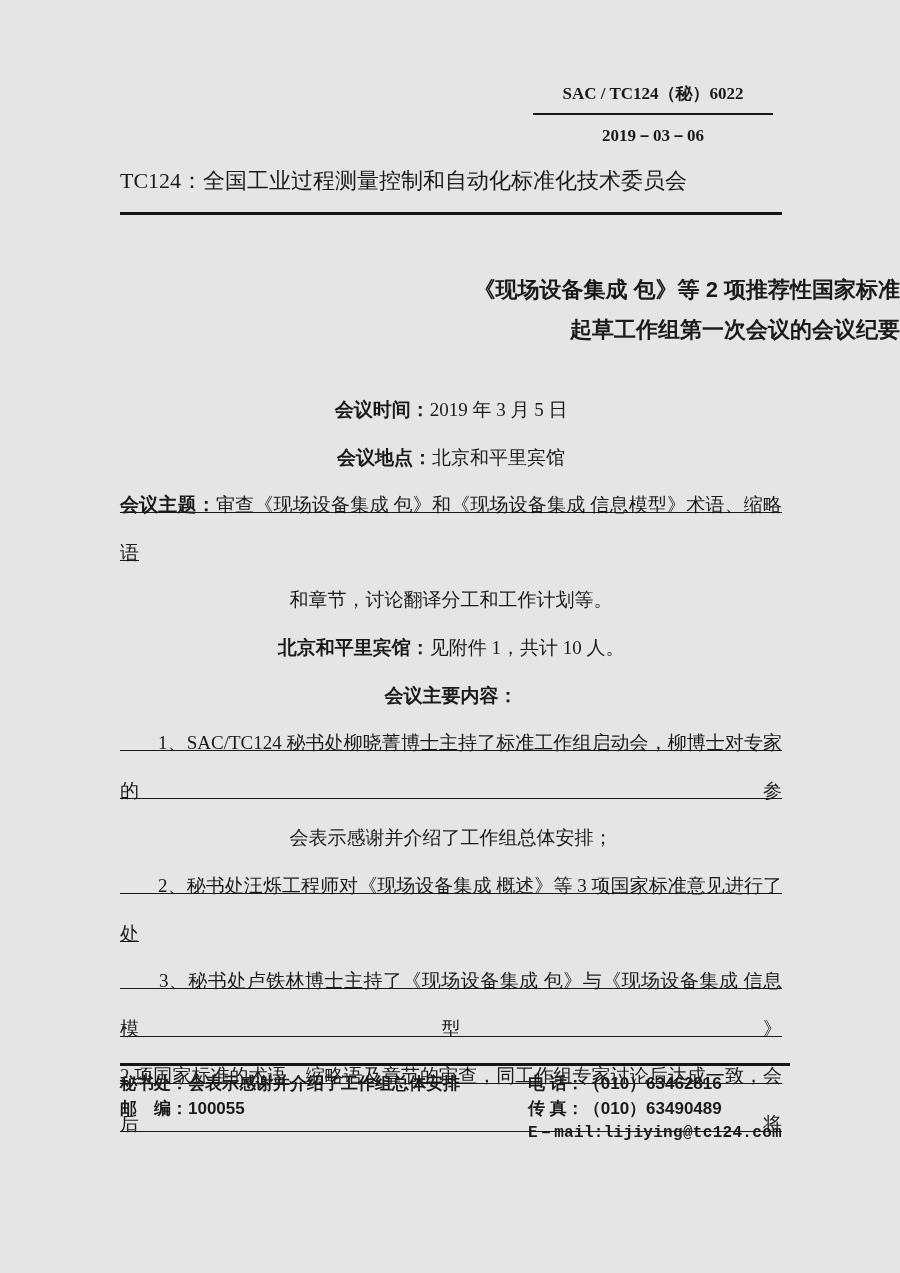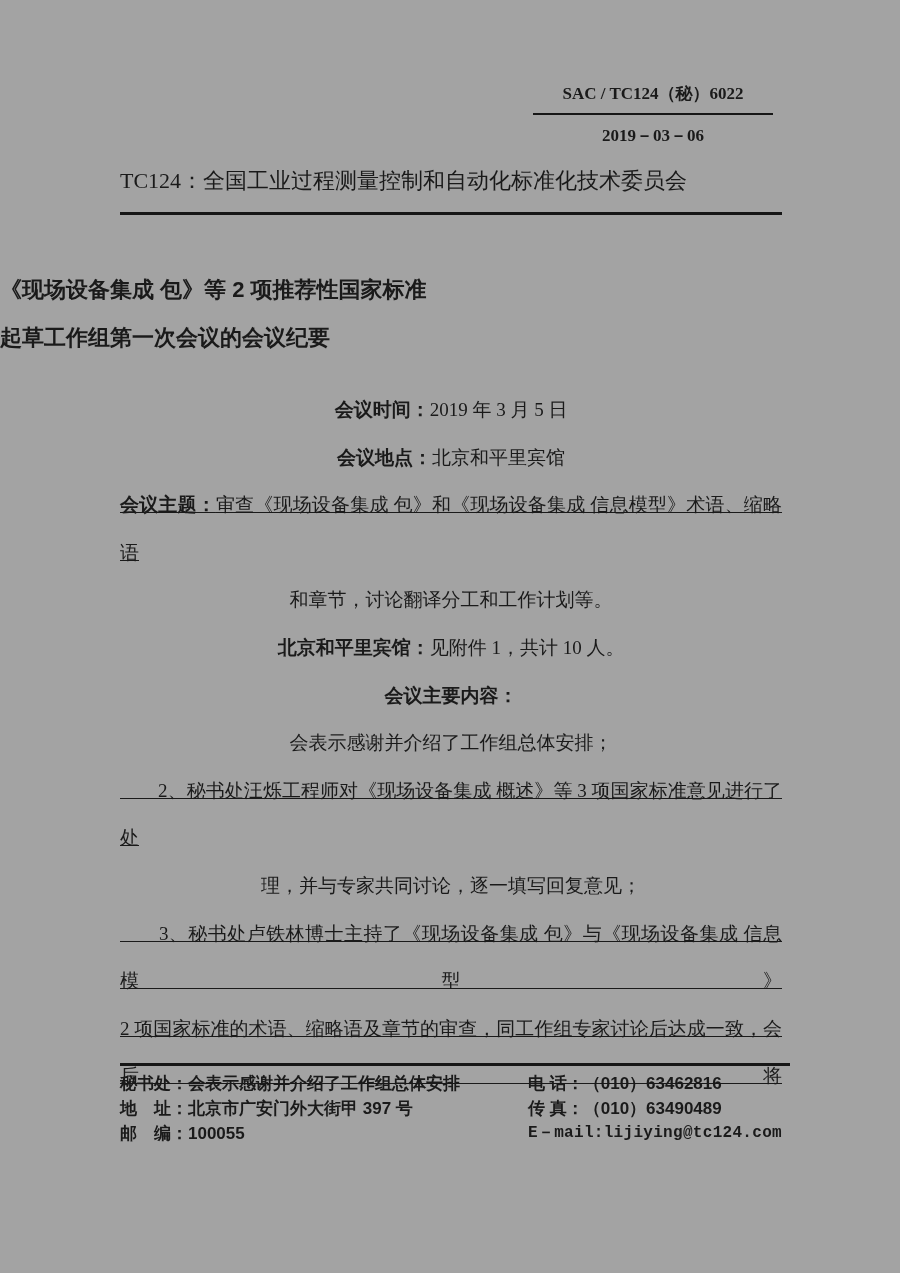--- a/index.html
+++ b/index.html
@@ -2,21 +2,21 @@
 <html><head>
 <meta charset="utf-8">
 <style>
   * { margin: 0; padding: 0; box-sizing: border-box; }
   html, body { background: #ffffff; }
   .page {
     position: relative;
     width: 900px;
     height: 1273px;
     margin: 0 auto;
-    background: #a3a3a3;
+    background: #e5e5e5;
     color: #1a1a1a;
     font-family: "Liberation Serif", serif;
     overflow: hidden;
   }
 
   
   .docref {
     position: absolute;
     top: 82px;
     left: 533px;
@@ -51,27 +51,27 @@
     height: 3px;
     background: #161616;
   }
 
   
   .title {
     position: absolute;
     top: 276px;
     left: 0;
     width: 900px;
-    text-align: left;
+    text-align: right;
     font-family: "Liberation Sans", sans-serif;
     font-size: 22px;
     font-weight: bold;
   }
   .title-line { line-height: 27px; }
-  .title-line + .title-line { margin-top: 21px; }
+  .title-line + .title-line { margin-top: 13px; }
 
   
   .body-text {
     position: absolute;
     top: 386px;
     left: 120px;
     width: 662px;
     font-size: 19px;
     line-height: 47.6px;
   }
@@ -134,33 +134,32 @@
     <div class="title-line">起草工作组第一次会议的会议纪要</div>
   </div>
 
   <div class="body-text">
     <div class="line"><b class="lbl">会议时间：</b><span>2019 年 3 月 5 日</span></div>
     <div class="line"><b class="lbl">会议地点：</b><span>北京和平里宾馆</span></div>
     <div class="line fill"><b class="lbl">会议主题：</b><span>审查《现场设备集成 包》和《现场设备集成 信息模型》术语、缩略语</span></div>
     <div class="line"><b class="lbl"></b><span>和章节，讨论翻译分工和工作计划等。</span></div>
     <div class="line"><b class="lbl">北京和平里宾馆：</b><span>见附件 1，共计 10 人。</span></div>
     <div class="line"><b class="lbl">会议主要内容：</b><span></span></div>
+    <div class="line fill"><b class="lbl"></b><span>　　1、SAC/TC124 秘书处柳晓菁博士主持了标准工作组启动会，柳博士对专家的参</span></div>
     <div class="line"><b class="lbl"></b><span>会表示感谢并介绍了工作组总体安排；</span></div>
     <div class="line fill"><b class="lbl"></b><span>　　2、秘书处汪烁工程师对《现场设备集成 概述》等 3 项国家标准意见进行了处</span></div>
-    <div class="line"><b class="lbl"></b><span>理，并与专家共同讨论，逐一填写回复意见；</span></div>
     <div class="line fill"><b class="lbl"></b><span>　　3、秘书处卢铁林博士主持了《现场设备集成 包》与《现场设备集成 信息模型》</span></div>
     <div class="line fill"><b class="lbl"></b><span>2 项国家标准的术语、缩略语及章节的审查，同工作组专家讨论后达成一致，会后将</span></div>
   </div>
 
   <div class="footer-rule"></div>
 
   <div class="footer">
     <div class="footer-left">
       <span class="frow"><span>秘书处：</span><span>会表示感谢并介绍了工作组总体安排</span></span>
-      <span class="frow"><span>地　址：</span><span>北京市广安门外大街甲 397 号</span></span>
       <span class="frow"><span>邮　编：</span><span>100055</span></span>
     </div>
     <div class="footer-right">
       <span class="frow"><span>电 话：</span><span>（010）63462816</span></span>
       <span class="frow"><span>传 真：</span><span>（010）63490489</span></span>
       <span class="frow email-row"><span></span><span>E－mail:lijiying@tc124.com</span></span>
     </div>
   </div>
 
 </div>

